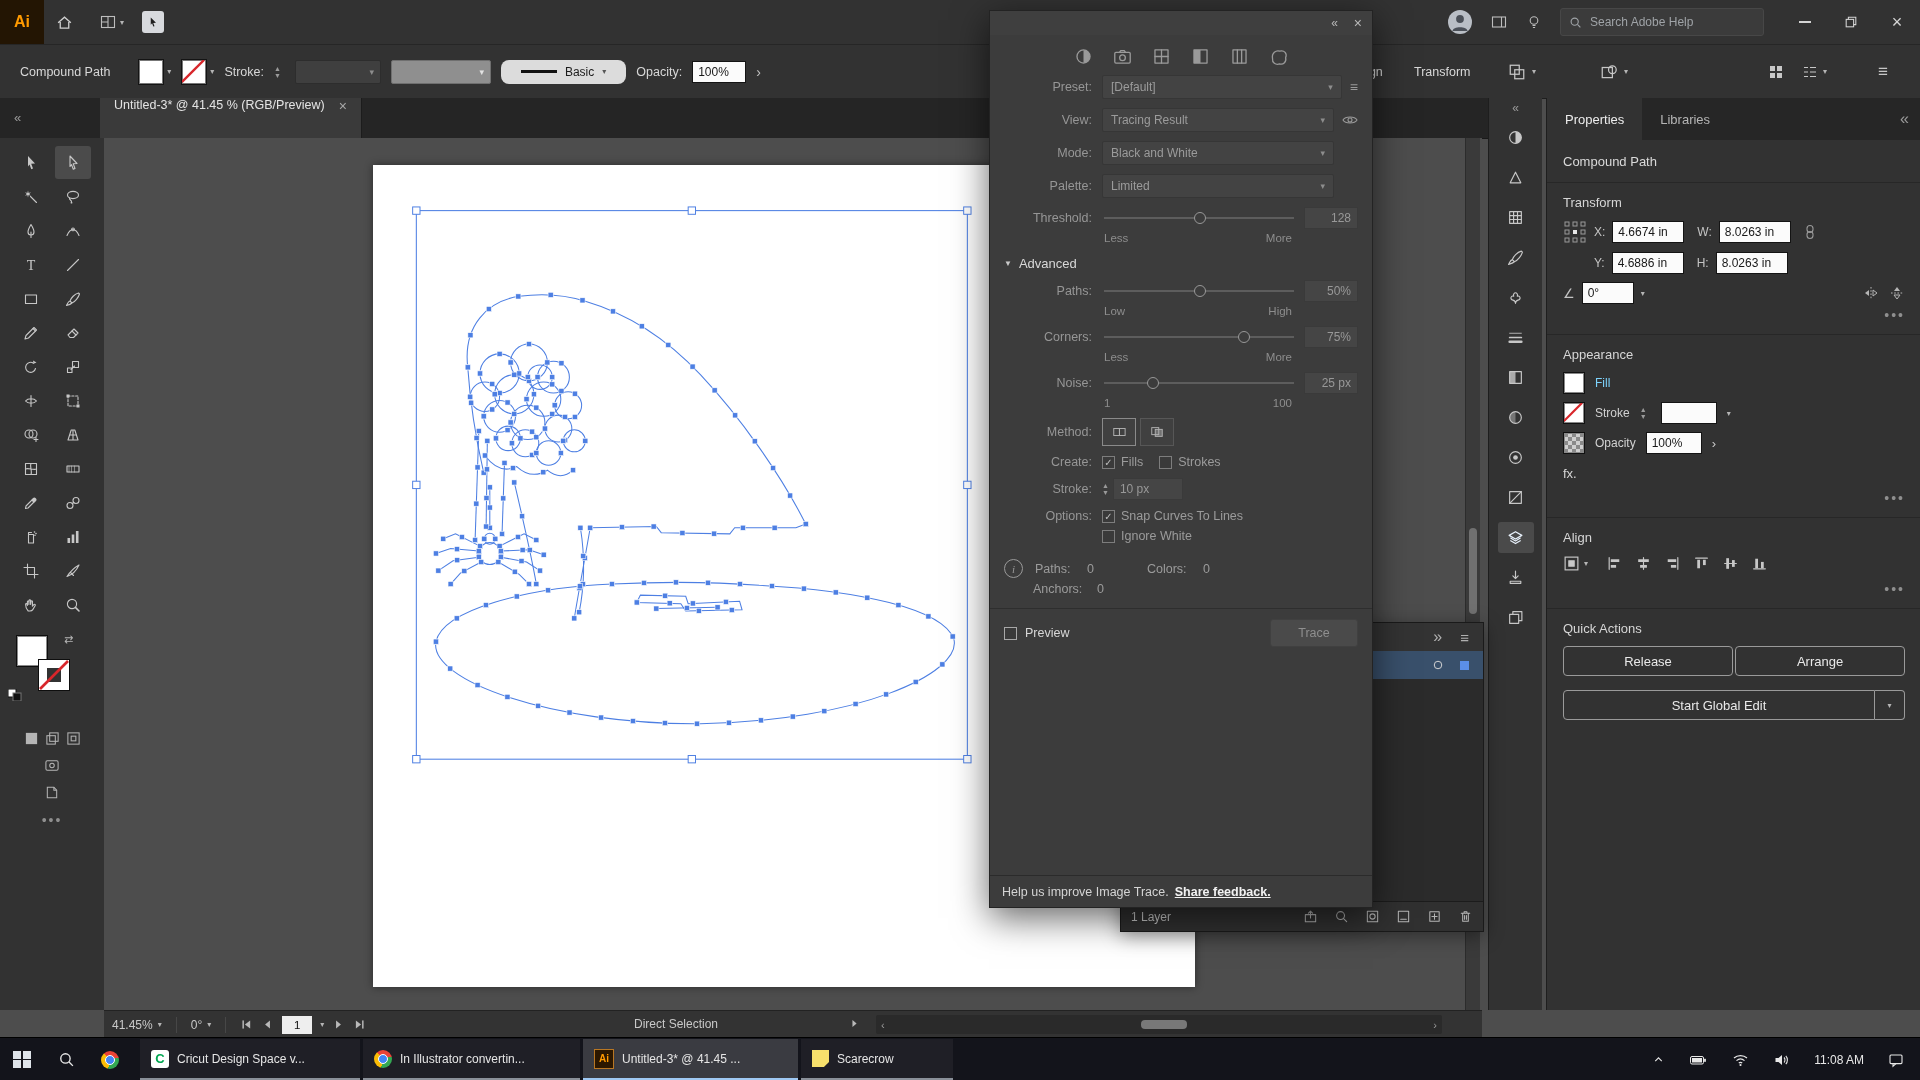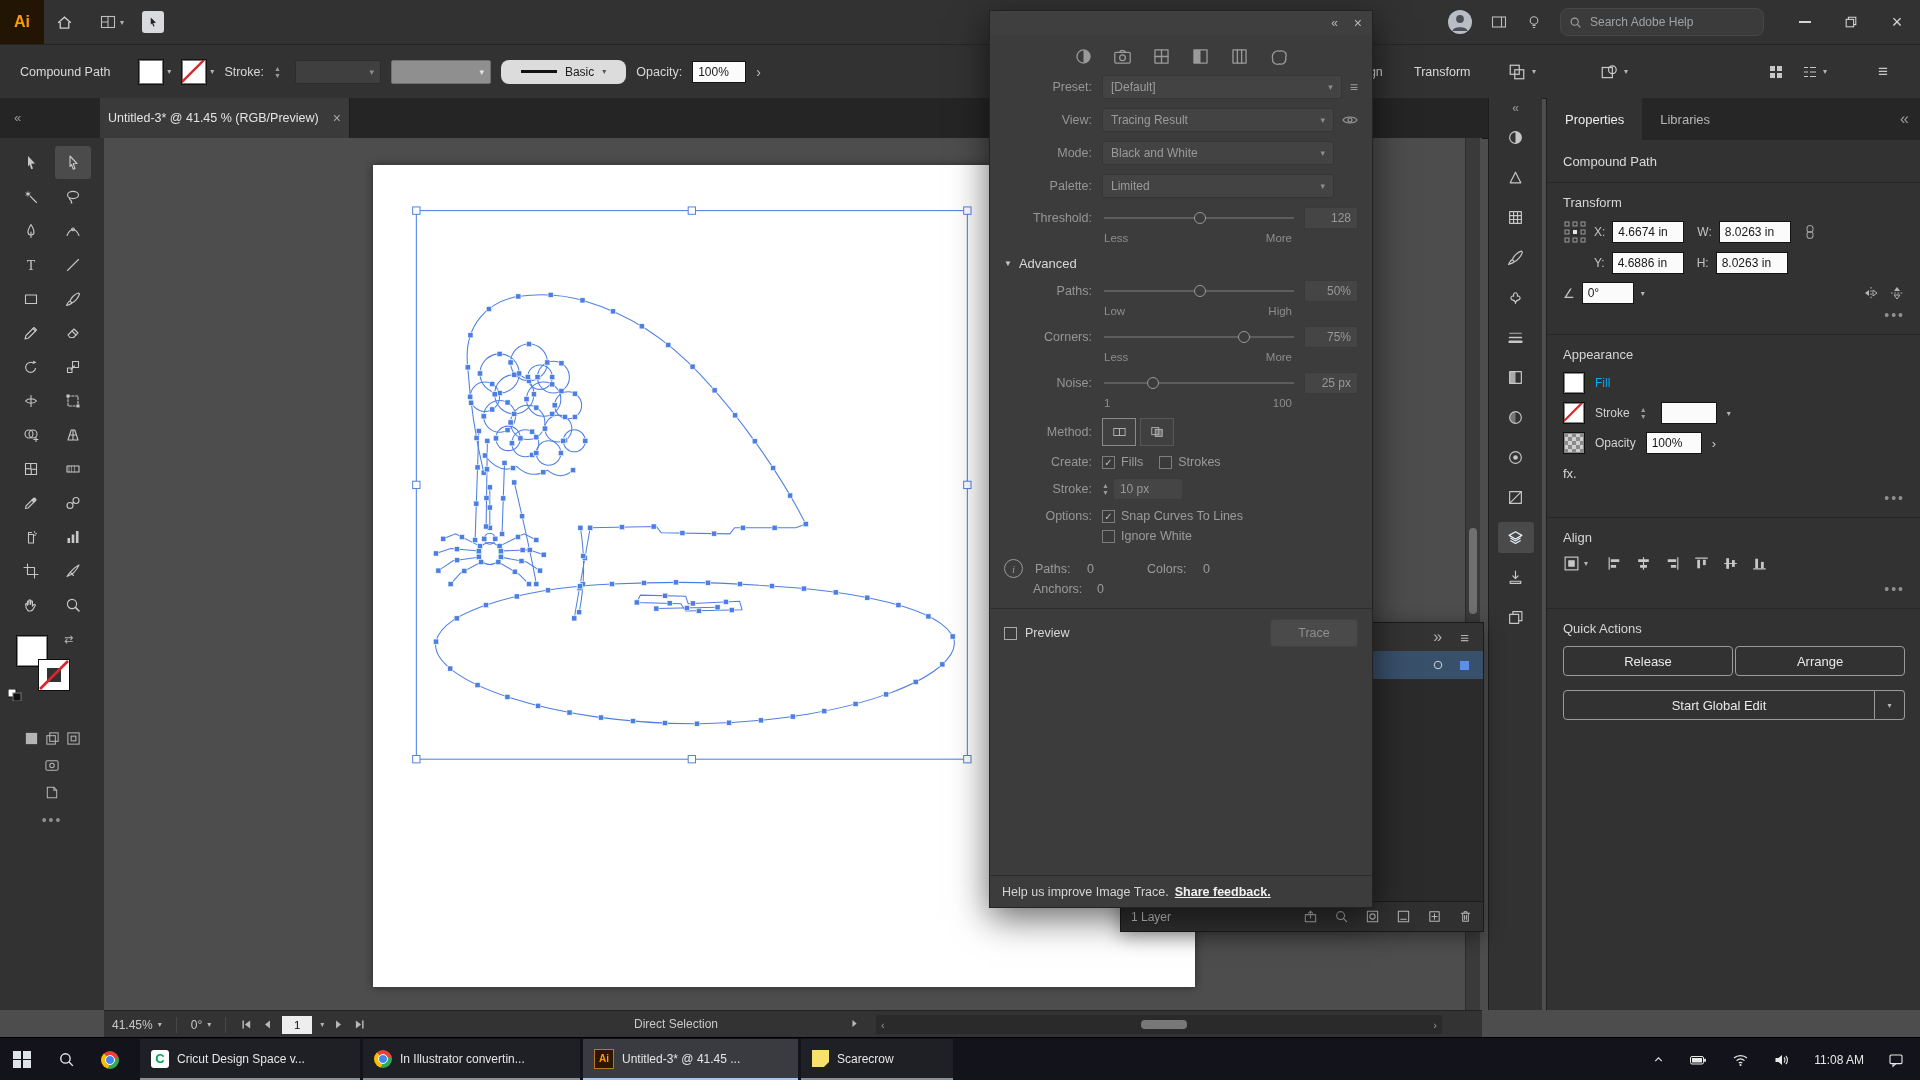--- a/index.html
+++ b/index.html
@@ -12,39 +12,39 @@
   
   .menubar{left:0;top:0;width:1920px;height:44px;background:#323232;border-bottom:1px solid #262626;display:flex;align-items:center}
   .ailogo{width:44px;height:44px;background:#231503;color:#ff9a00;font-weight:bold;font-size:16px;display:flex;align-items:center;justify-content:center}
   .mhome{width:40px;display:flex;justify-content:center}
   .menus{list-style:none;margin:0;padding:0 0 0 8px;display:flex}
   .menus li{padding:0 14px;font-size:13px;color:#d6d6d6;line-height:44px}
   .wsico{margin-left:16px;display:flex;align-items:center;gap:4px;color:#b5b5b5}
   .arrbox{width:22px;height:22px;background:#d8dade;border-radius:3px;display:flex;align-items:center;justify-content:center;margin-left:18px}
   .mright{margin-left:auto;display:flex;align-items:center;gap:18px;padding-right:0}
   .avatar{width:24px;height:24px;border-radius:50%;background:#b9bec5;overflow:hidden}
-  .searchbox{width:186px;height:26px;background:#3b3b3b;border:1px solid #474747;border-radius:8px;display:flex;align-items:center;padding:0 8px;gap:6px}
+  .searchbox{width:186px;height:26px;background:#3b3b3b;border:1px solid #474747;border-radius:3px;display:flex;align-items:center;padding:0 8px;gap:6px}
   .searchbox input{background:transparent;border:none;outline:none;color:#cfcfcf;font-size:12px;width:140px;font-family:inherit}
   .searchbox input::placeholder{color:#9fa3a7}
   .winbtn{width:46px;height:44px;display:flex;align-items:center;justify-content:center;color:#d5d5d5}
 
   
   .controlbar{left:0;top:45px;width:1920px;height:53px;background:#323232;border-bottom:1px solid #1e1e1e}
   .cb-inner{position:absolute;inset:0;display:flex;align-items:center;padding-left:20px;gap:10px}
   .cb-label{font-size:12.5px;color:#d8d8d8}
   .swatch{width:24px;height:24px;background:#fff;border:1px solid #141414;box-shadow:inset 0 0 0 1px #777}
   .mini-chev{color:#b5b5b5;font-size:8px}
   .ddark{height:24px;background:#3f3f3f;border:1px solid #2d2d2d;border-radius:2px;display:flex;align-items:center;padding:0 6px;box-sizing:border-box}
   .stylebox{height:24px;background:#dcdcdc;border-radius:8px;display:flex;align-items:center;gap:8px;padding:0 20px;font-size:12px;color:#1c1c1c}
   .opacbox{width:54px;height:22px;background:#fbfbfb;border:1px solid #141414;font-size:12px;color:#181818;display:flex;align-items:center;padding:0 5px;box-sizing:border-box}
   .cbright{position:absolute;top:0;height:100%;display:flex;align-items:center;color:#d8d8d8;font-size:12.5px}
 
   
   .tabbar{left:0;top:98px;width:1488px;height:40px;background:#252525;border-bottom:1px solid #191919}
-  .doctab{position:absolute;left:100px;top:0;height:40px;background:#3a3a3a;display:flex;align-items:center;padding:0 8px;gap:14px;border-right:1px solid #1c1c1c}
+  .doctab{position:absolute;left:100px;top:0;height:40px;background:#3a3a3a;display:flex;padding:0 14px;gap:14px;border-right:1px solid #1c1c1c}
   .doctab .t{font-size:12.5px;color:#e4e4e4}
   .doctab .x{color:#a8a8a8;font-size:14px}
   .collapse{position:absolute;left:14px;top:0;line-height:40px;color:#9a9a9a;font-size:13px}
 
   
   .toolbar{left:0;top:138px;width:104px;height:872px;background:#323232;border-right:1px solid #1e1e1e}
   .tools{display:grid;grid-template-columns:36px 36px;justify-content:center;gap:1px 6px;padding-top:8px}
   .ticon{width:36px;height:33px;display:flex;align-items:center;justify-content:center}
   .ticon.active{background:#4b4b4b;border-radius:3px}
   .fsblock{position:relative;height:86px;margin-top:12px}
@@ -952,21 +952,21 @@
               </svg>
             </span>
         </span>
       </div>
       <div class="pdots"><span class="dots">•••</span></div>
     </div>
     <div class="psec">
       <h3>Appearance</h3>
       <div class="prow" style="gap:10px">
         <span class="swd"></span>
-        <span class="lbl" style="color:#0ea5e9">Fill</span>
+        <span class="lbl" style="color:#7dd3fc">Fill</span>
       </div>
       <div class="prow" style="gap:10px">
         <span class="swd" style="position:relative;overflow:hidden">
           <svg width="20" height="20" viewBox="0 0 20 20" style="position:absolute;left:-1px;top:-1px">
               <line x1="1" y1="19" x2="19" y2="1" stroke="#d8262b" stroke-width="2.2"></line>
             </svg>
         </span>
         <span class="lbl" style="color:#d2d2d2">Stroke</span>
         <span class="stepper">
             <span>▲</span>

